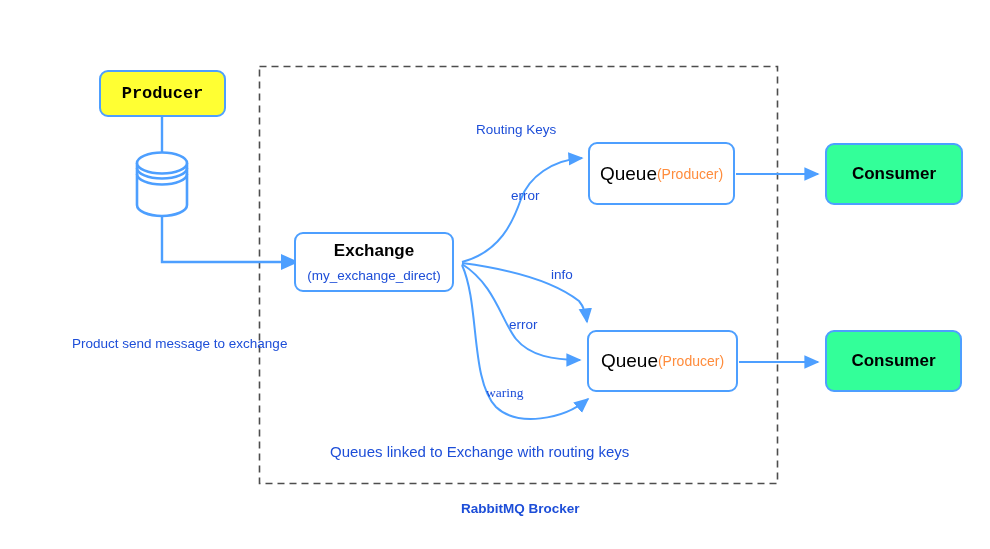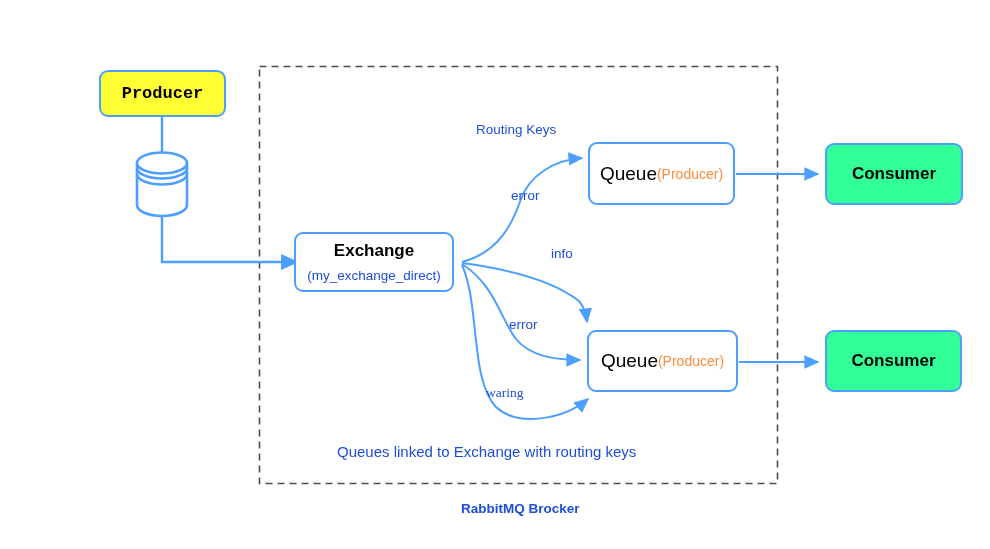--- a/index.html
+++ b/index.html
@@ -40,25 +40,25 @@
   .node-consumer-web { left: 825px; top: 330px; width: 137px; height: 62px; background: #33ff99; }
 
   .diagram-label {
     position: absolute;
     font-size: 13.5px;
     color: #1d4ed8;
     white-space: nowrap;
   }
   .lbl-routing-keys { left: 476px; top: 122px; }
   .lbl-error-app    { left: 511px; top: 188px; }
-  .lbl-info         { left: 551px; top: 246px; }
+  .lbl-info         { left: 551px; top: 267px; }
   .lbl-error-web    { left: 509px; top: 317px; }
   .lbl-warning      { left: 486px; top: 385px; font-family: Liberation Serif, serif; }
   .lbl-producer-note{ left: 72px;  top: 336px; }
-  .lbl-queues-note  { left: 337px; top: 443px; font-size: 15px; }
+  .lbl-queues-note  { left: 330px; top: 443px; font-size: 15px; }
   .lbl-broker       { left: 461px; top: 501px; font-weight: bold; }
 </style>
 </head>
 <body>
 
 <div class="canvas">
 
   <svg class="layer" width="990" height="549" viewBox="0 0 990 549">
     <defs>
       <marker id="arrow" viewBox="0 0 10 10" refX="8.5" refY="5" markerWidth="8" markerHeight="8" orient="auto-start-reverse">
@@ -117,15 +117,16 @@
   <div class="node node-consumer-web">
     <span class="title">Consumer</span>
   </div>
 
   <span class="diagram-label lbl-routing-keys">Routing Keys</span>
   <span class="diagram-label lbl-error-app">error</span>
   <span class="diagram-label lbl-info">info</span>
   <span class="diagram-label lbl-error-web">error</span>
   <span class="diagram-label lbl-warning">waring</span>
 
+  <span class="diagram-label lbl-producer-note">Product send message to exchange</span>
   <span class="diagram-label lbl-queues-note">Queues linked to Exchange with routing keys</span>
   <span class="diagram-label lbl-broker">RabbitMQ Brocker</span>
 </div>
 
 </body></html>

